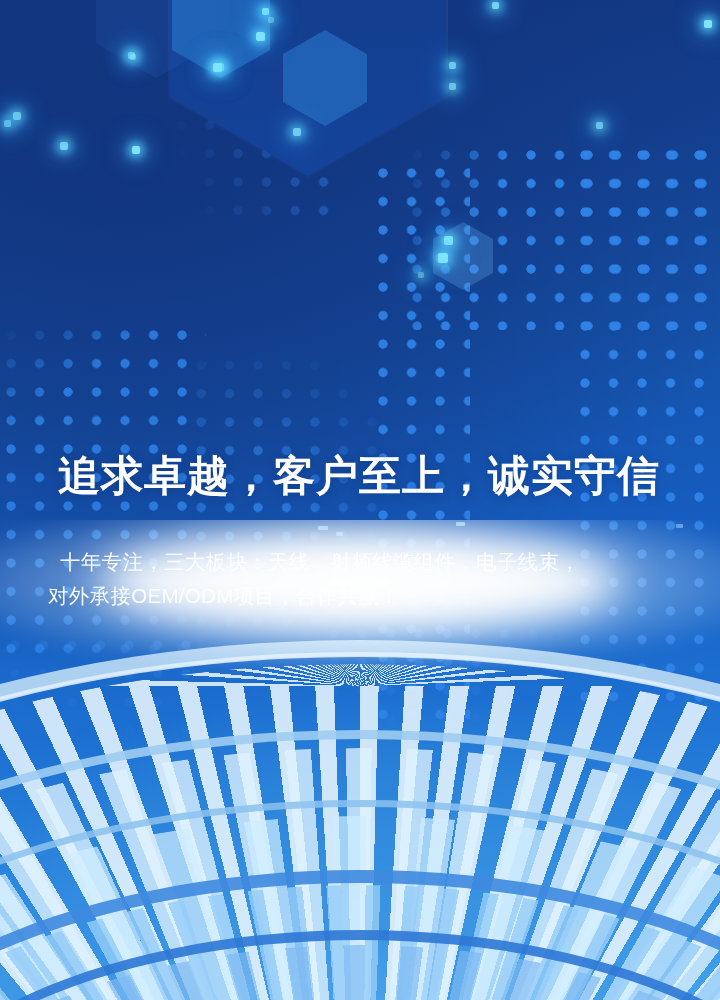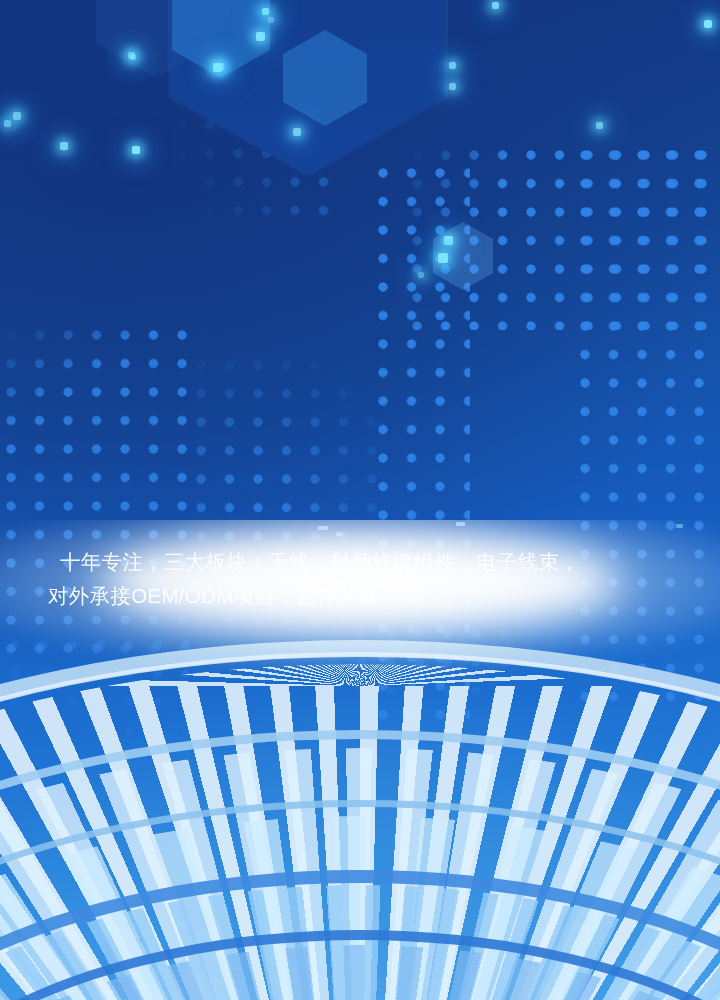--- a/index.html
+++ b/index.html
@@ -111,20 +111,21 @@
   <div class="glow" style="left:60px;top:142px;width:8px;height:8px;opacity:.9;"></div>
   <div class="glow" style="left:4px;top:120px;width:7px;height:7px;opacity:.75;"></div>
   <div class="glow" style="left:449px;top:83px;width:7px;height:7px;opacity:.8;"></div>
   <div class="glow" style="left:596px;top:122px;width:7px;height:7px;opacity:.8;"></div>
   <div class="glow" style="left:13px;top:112px;width:8px;height:8px;opacity:.8;"></div>
   <div class="glow" style="left:293px;top:128px;width:8px;height:8px;opacity:.85;"></div>
   <div class="glow" style="left:444px;top:236px;width:9px;height:9px;"></div>
   <div class="glow" style="left:438px;top:253px;width:10px;height:10px;"></div>
   <div class="glow" style="left:418px;top:272px;width:6px;height:6px;opacity:.6;"></div>
 
+  <div class="headline">追求卓越，客户至上，诚实守信</div>
 
   <div class="subtitle">
     <span class="sub-line first">十年专注，三大板块：天线，射频线缆组件，电子线束，</span>
     <span class="sub-line">对外承接OEM/ODM项目，合作共赢！</span>
   </div>
 
   <div class="hud">
 
     <div class="microdash" style="left:578px;top:6px;width:10px;height:4px;background:#7ad0ff;opacity:.75;"></div>
     <div class="microdash" style="left:596px;top:12px;width:7px;height:4px;background:#7ad0ff;opacity:.6;"></div>

